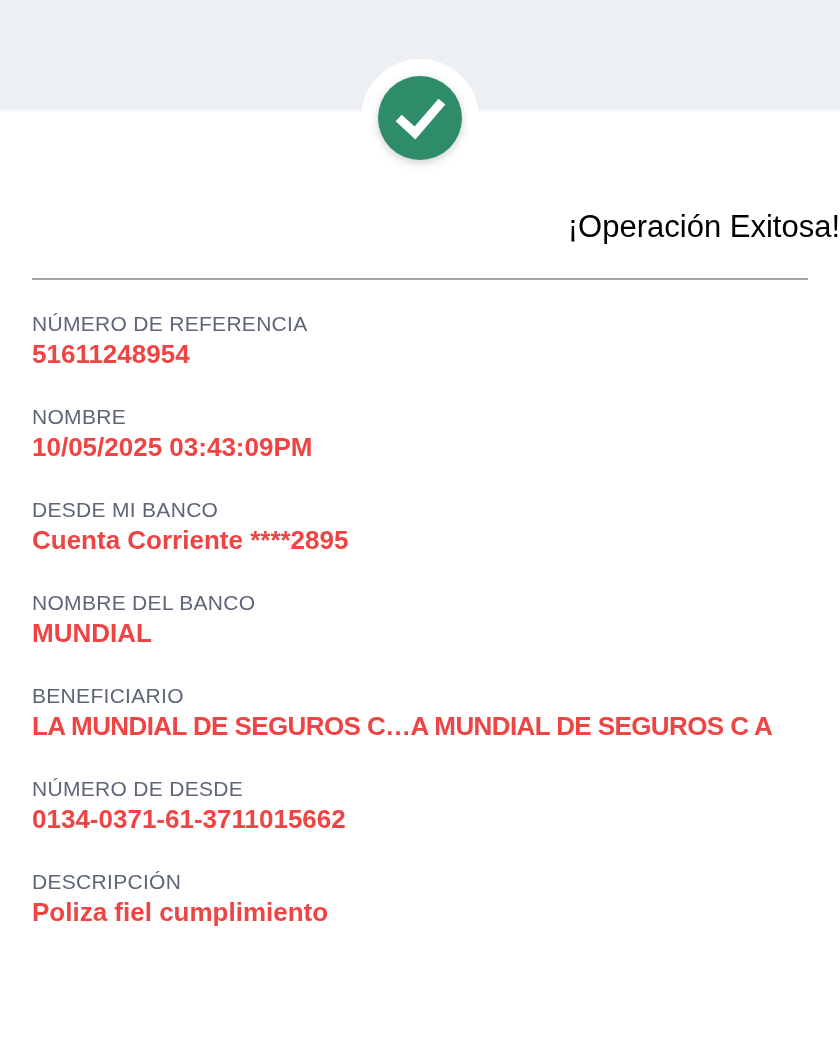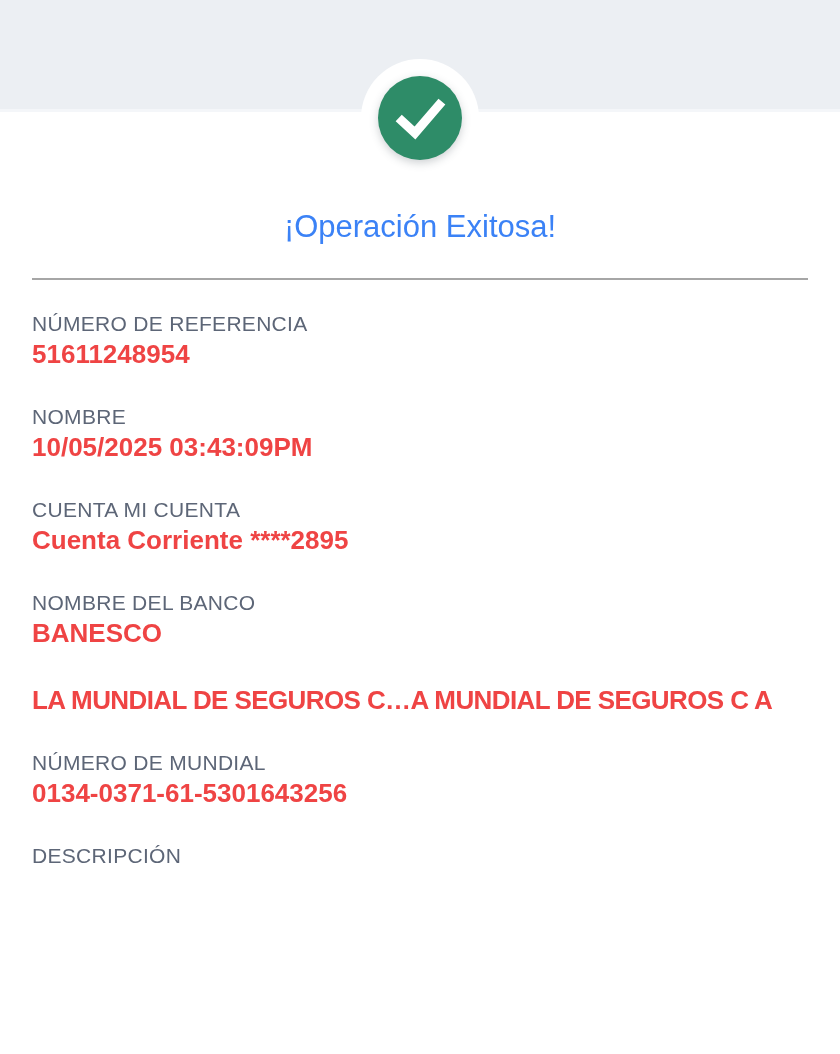--- a/index.html
+++ b/index.html
@@ -41,25 +41,25 @@
     background: #2e8c68;
     box-shadow: 0 3px 8px rgba(60, 70, 80, 0.25);
     display: flex;
     align-items: center;
     justify-content: center;
   }
   .check-circle svg { display: block; }
 
   .success-title {
     margin-top: 98px;
-    text-align: center;
+    text-align: right;
     font-size: 31px;
     line-height: 33px;
     font-weight: 400;
-    color: #3b82f6;
+    color: #000000;
   }
 
   .divider {
     margin: 35px 32px 0 32px;
     border: none;
     border-top: 2px solid #a6a6a6;
   }
 
   .fields {
     padding: 31px 24px 0 32px;
@@ -110,38 +110,40 @@
     <div class="field-label">NÚMERO DE REFERENCIA</div>
     <div class="field-value">51611248954</div>
   </div>
 
   <div class="field">
     <div class="field-label">NOMBRE</div>
     <div class="field-value">10/05/2025 03:43:09PM</div>
   </div>
 
   <div class="field">
-    <div class="field-label">CUENTA MI CUENTA</div>
+    <div class="field-label">DESDE MI BANCO</div>
     <div class="field-value">Cuenta Corriente ****2895</div>
   </div>
 
   <div class="field">
     <div class="field-label">NOMBRE DEL BANCO</div>
-    <div class="field-value">BANESCO</div>
+    <div class="field-value">MUNDIAL</div>
   </div>
 
   <div class="field">
+    <div class="field-label">BENEFICIARIO</div>
     <div class="field-value long">LA MUNDIAL DE SEGUROS C…A MUNDIAL DE SEGUROS C A</div>
   </div>
 
   <div class="field">
-    <div class="field-label">NÚMERO DE MUNDIAL</div>
-    <div class="field-value">0134-0371-61-5301643256</div>
+    <div class="field-label">NÚMERO DE DESDE</div>
+    <div class="field-value">0134-0371-61-3711015662</div>
   </div>
 
   <div class="field">
   </div>
 
   <div class="field">
     <div class="field-label">DESCRIPCIÓN</div>
+    <div class="field-value">Poliza fiel cumplimiento</div>
   </div>
 
 </div>
 
 </body></html>

